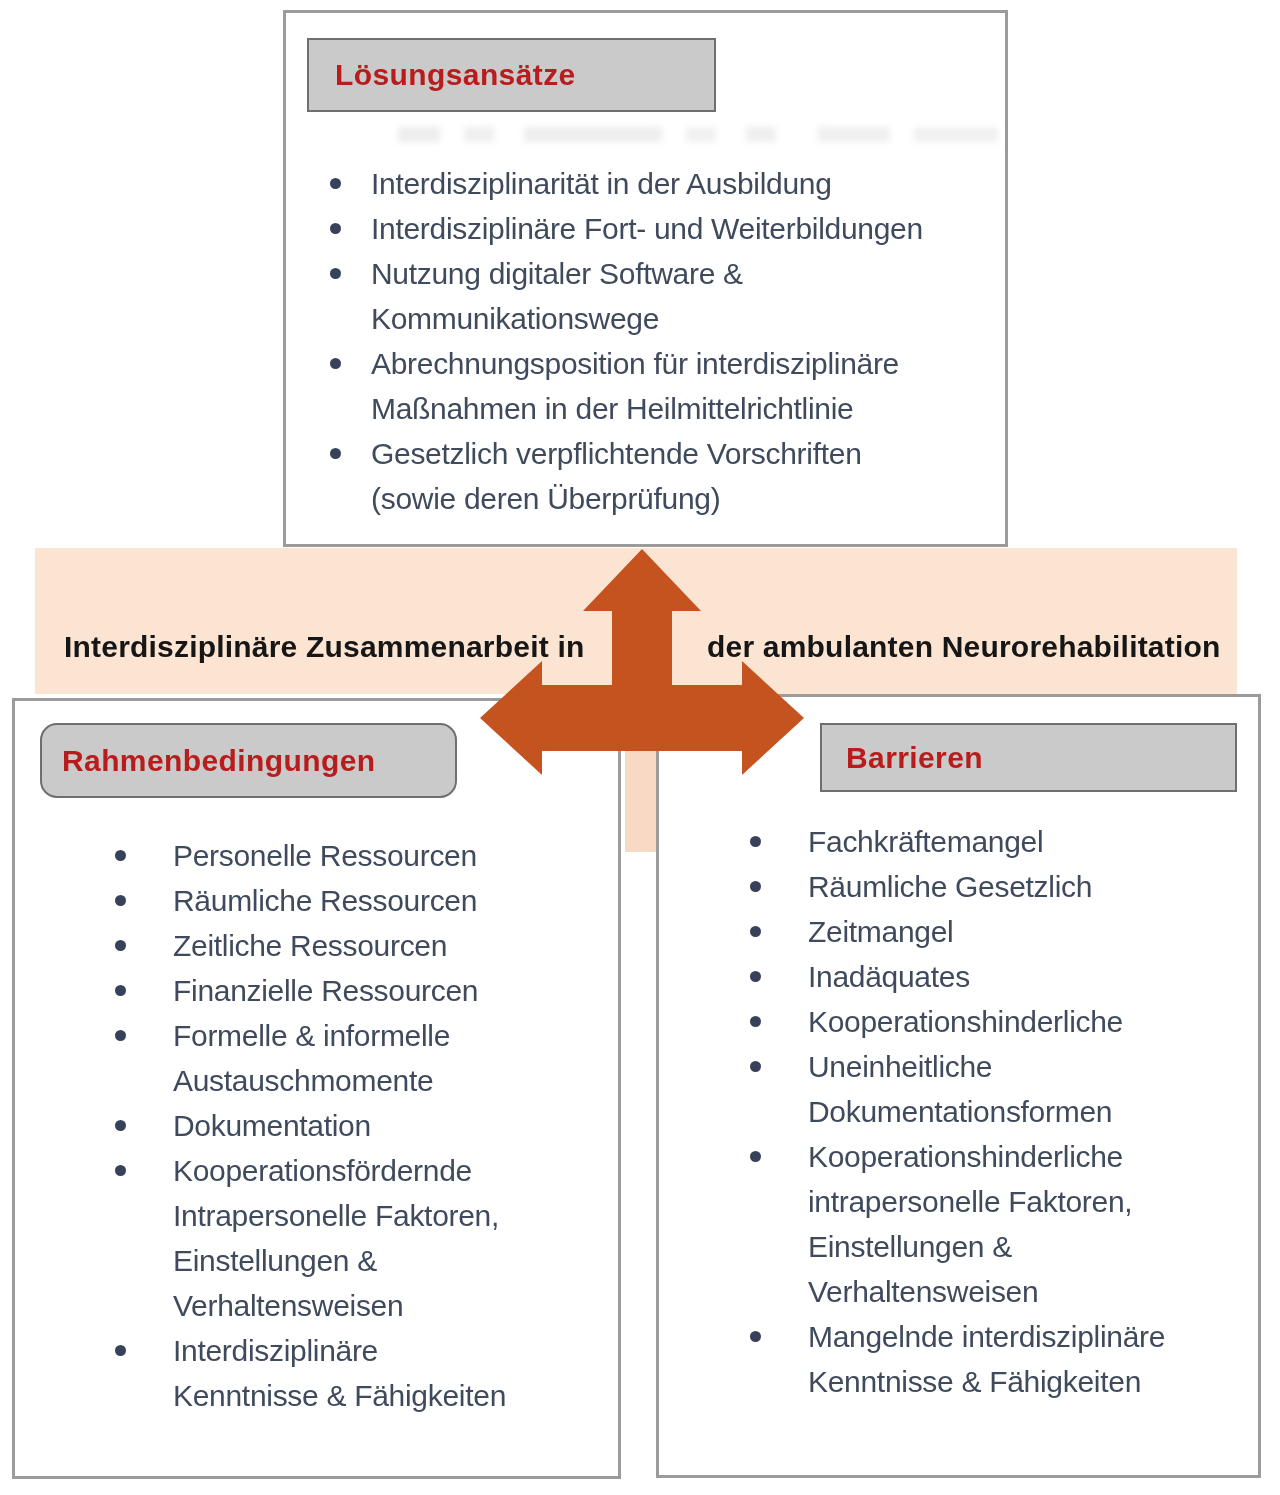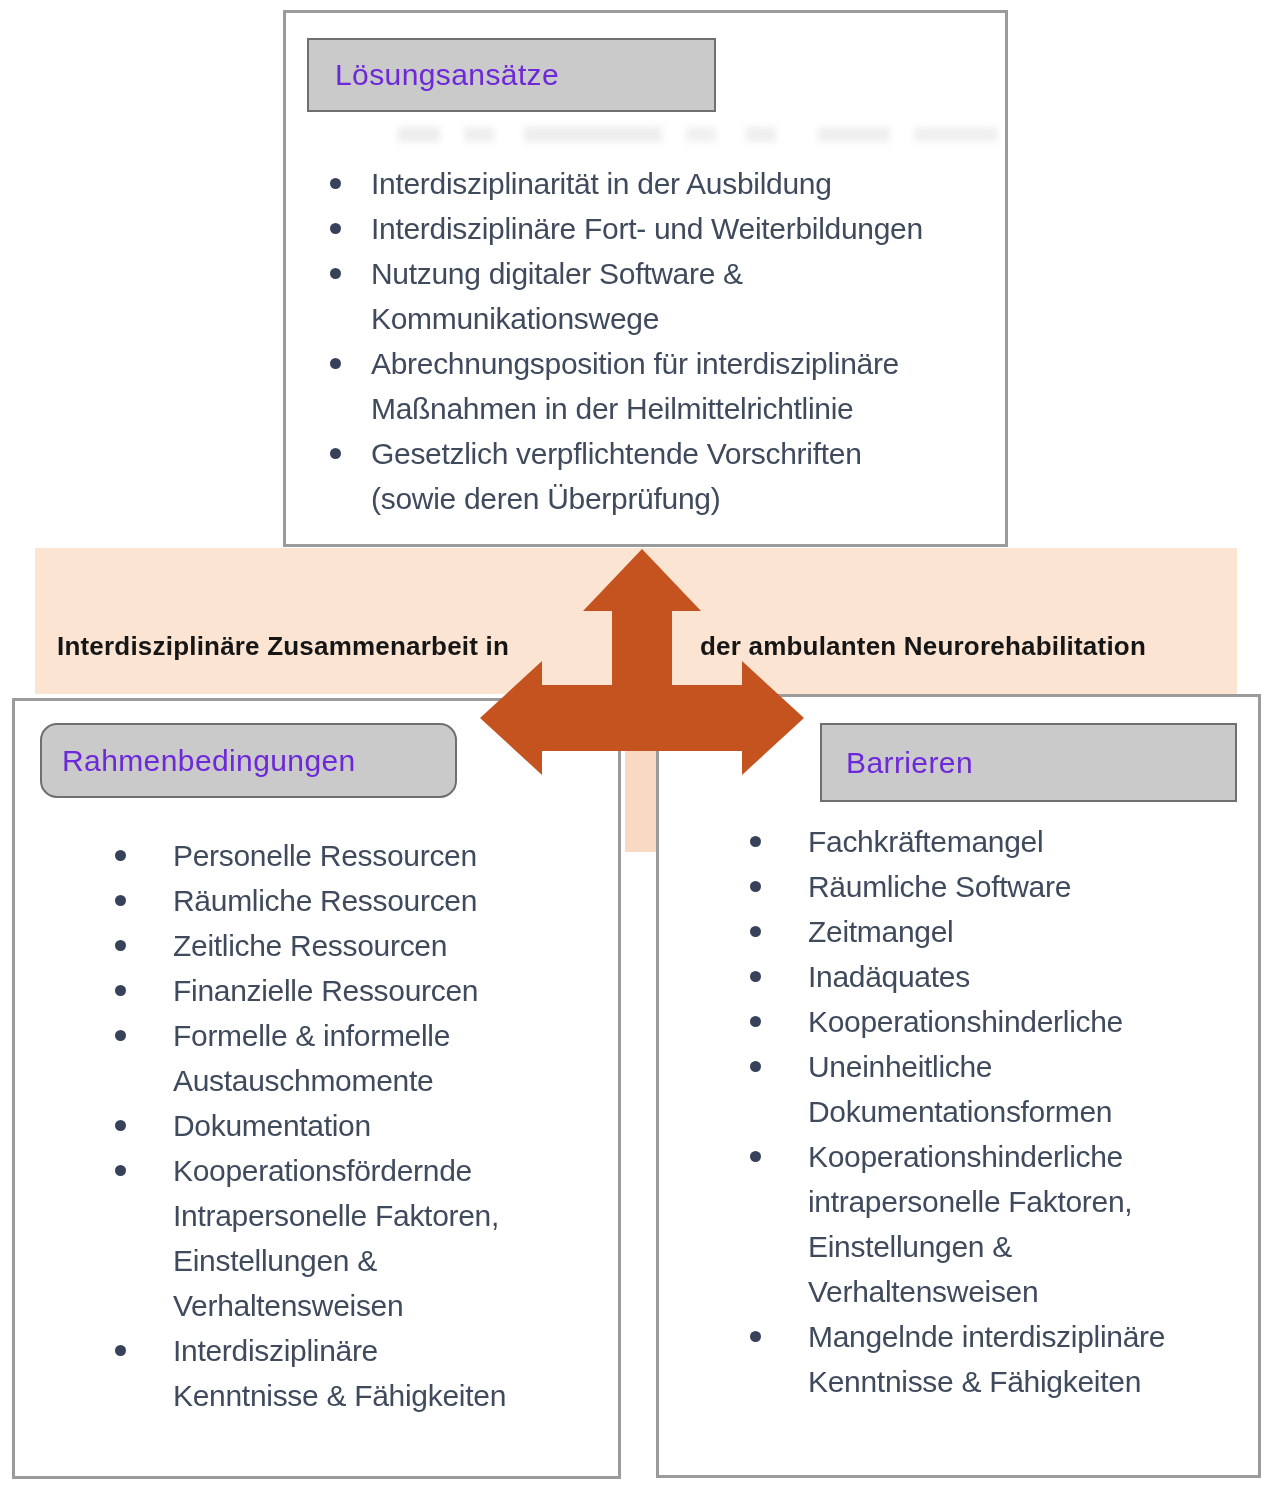--- a/index.html
+++ b/index.html
@@ -14,26 +14,27 @@
   .band{
     position:absolute;
     left:35px;top:548px;width:1202px;height:146px;
     background:var(--band-bg,#FBE4D2);
     z-index:1;
   }
   .band-label{
     position:absolute;
     top:624px;
     line-height:45px;
-    font-size:26px;
+    font-size:30px;
     font-weight:bold;
     color:var(--title-text,#161616);
     letter-spacing:.2px;
     white-space:nowrap;
     z-index:2;
+    margin-left:7px;
   }
   .band-label.left{left:57px;}
   .band-label.right{left:700px;text-align:center;}
   
   .stripe{
     position:absolute;
     left:625px;top:751px;width:31px;height:101px;
     background:var(--stripe-bg,#F8D9C3);
     z-index:1;
   }
@@ -48,28 +49,28 @@
   #box-solutions{left:283px;top:10px;width:725px;height:537px;}
   #box-framework{left:12px;top:698px;width:609px;height:781px;}
   #box-barriers{left:656px;top:694px;width:605px;height:784px;}
   
   .hdr{
     position:absolute;
     background:var(--header-bg,#CACACA);
     border:2px solid var(--header-border,#6F6F6F);
     box-sizing:border-box;
     display:flex;align-items:center;
-    font-size:30px;font-weight:normal;
+    font-size:30px;font-weight:bold;
     letter-spacing:.4px;
-    color:#6d28d9;
+    color:#b91c1c;
     white-space:nowrap;
   }
   #box-solutions .hdr{left:21px;top:25px;width:409px;height:74px;padding-left:26px;}
   #box-framework .hdr{left:25px;top:22px;width:417px;height:75px;padding-left:20px;border-radius:17px;}
-  #box-barriers .hdr{left:161px;top:26px;width:417px;height:79px;padding-left:24px;}
+  #box-barriers .hdr{left:161px;top:26px;width:417px;height:69px;padding-left:24px;}
   
   .ghost{
     position:absolute;left:112px;top:114px;width:600px;height:15px;
     background:linear-gradient(90deg,
       #e7e7e7 0 7%, transparent 7% 11%,
       #eaeaea 11% 16%, transparent 16% 21%,
       #e8e8e8 21% 44%, transparent 44% 48%,
       #ececec 48% 53%, transparent 53% 58%,
       #e9e9e9 58% 63%, transparent 63% 70%,
       #eaeaea 70% 82%, transparent 82% 86%, #ececec 86% 100%);
@@ -220,21 +221,21 @@
     <ul class="blist">
       <li>
         <span class="dot"></span>
         <span class="txt">
             <span>Fachkräftemangel</span>
           </span>
       </li>
       <li>
         <span class="dot"></span>
         <span class="txt">
-            <span>Räumliche Software</span>
+            <span>Räumliche Gesetzlich</span>
           </span>
       </li>
       <li>
         <span class="dot"></span>
         <span class="txt">
             <span>Zeitmangel</span>
           </span>
       </li>
       <li>
         <span class="dot"></span>

